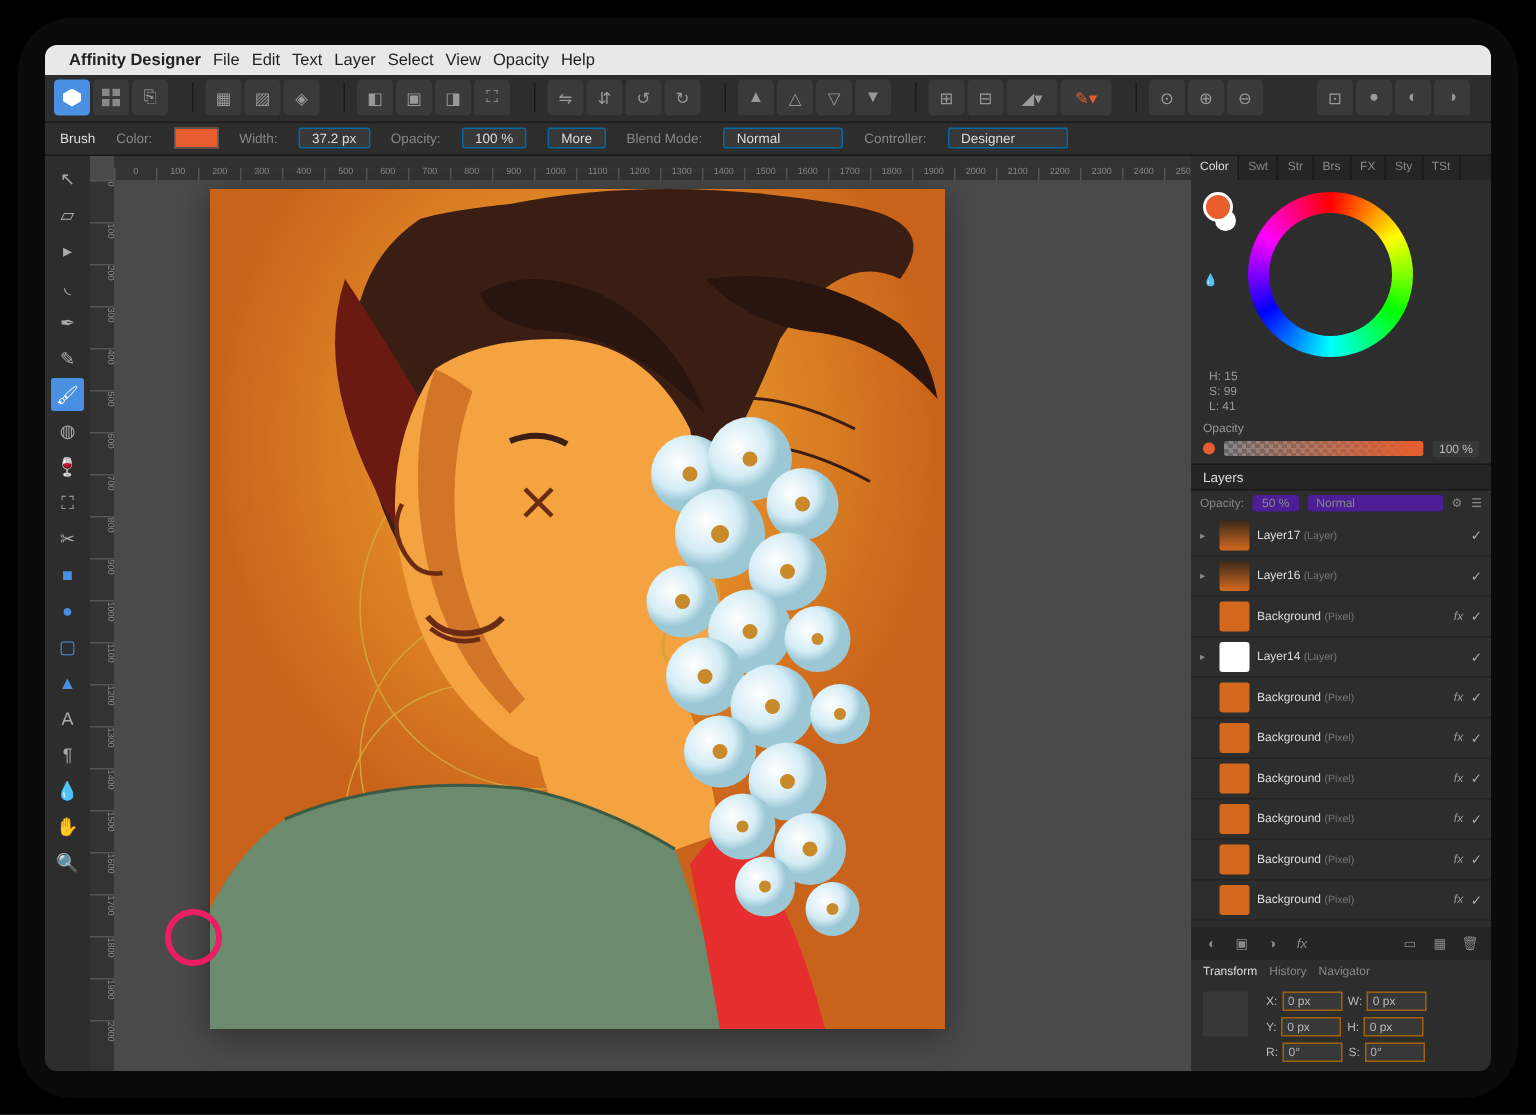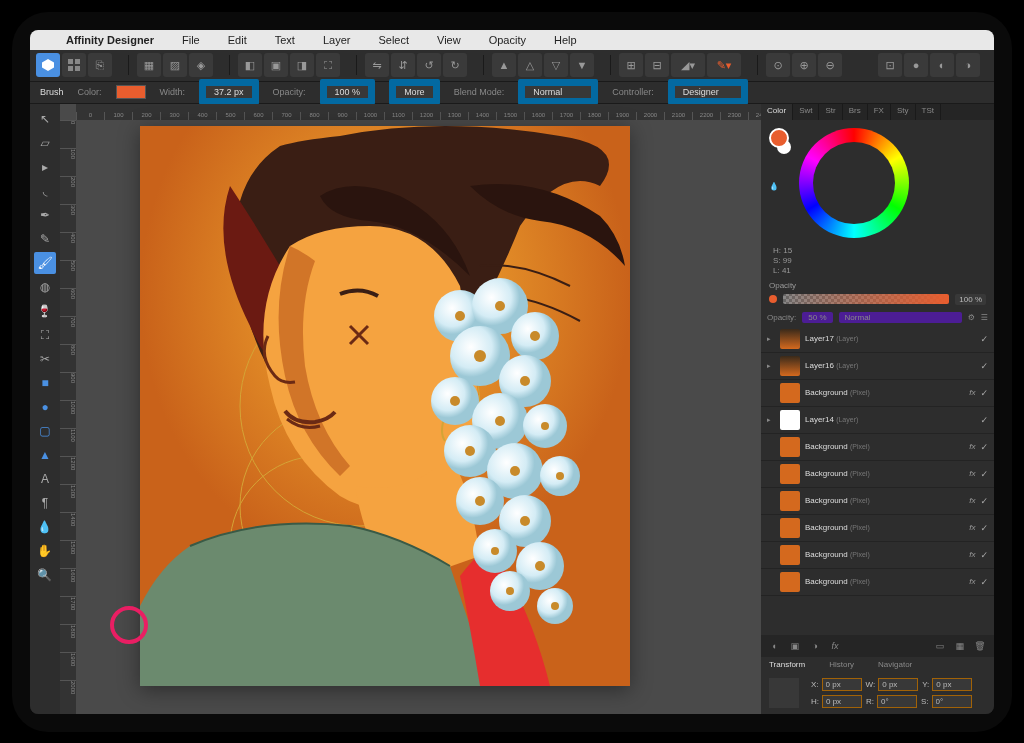--- a/index.html
+++ b/index.html
@@ -1,50 +1,50 @@
 <!DOCTYPE html>
 <html><head>
 <meta charset="utf-8">
 <style>
 *{margin:0;padding:0;box-sizing:border-box;font-family:-apple-system,BlinkMacSystemFont,"Segoe UI",sans-serif;user-select:none}
 body{background:#000;display:flex;align-items:center;justify-content:center;height:743px;width:1024px;overflow:hidden}
 .tablet{width:1000px;height:720px;background:#0a0a0a;border-radius:36px;padding:18px;box-shadow:0 8px 40px rgba(0,0,0,.5)}
 .screen{width:100%;height:100%;background:#1a1a1a;border-radius:8px;overflow:hidden;display:flex;flex-direction:column}
-.menubar{height:20px;background:#e8e8e8;display:flex;align-items:center;padding:0 8px;gap:28px;font-size:11px;color:#222}
+.menubar{height:20px;background:#e8e8e8;display:flex;align-items:center;padding:0 8px;gap:8px;font-size:11px;color:#222}
 .apple{font-size:13px}
 .appname{font-weight:600}
 .menubar span{cursor:default}
 .titlebar{height:20px;background:#3a3a3a;display:flex;align-items:center;padding:0 6px;position:relative}
 .traffic{display:flex;gap:6px}
 .dot{width:10px;height:10px;border-radius:50%}
 .r{background:#ff5f57}.y{background:#febc2e}.g{background:#28c840}
 .title{position:absolute;left:50%;transform:translateX(-50%);color:#e0e0e0;font-size:10px}
 .toolbar{height:32px;background:#2d2d2d;display:flex;align-items:center;padding:0 6px;gap:4px;border-bottom:1px solid #1a1a1a}
 .tgrp{display:flex;gap:2px;margin-right:8px}
 .tbtn{width:24px;height:24px;background:#3a3a3a;border-radius:3px;display:flex;align-items:center;justify-content:center;color:#999;font-size:11px;cursor:pointer}
 .tbtn.active{background:#4a90e2;color:#fff}
 .tbtn.wide{width:34px}
 .sep{width:1px;height:20px;background:#1a1a1a;margin:0 4px}
 .contextbar{height:22px;background:#2d2d2d;display:flex;align-items:center;padding:0 10px;gap:14px;font-size:9px;color:#bbb;border-bottom:1px solid #1a1a1a}
 .cb-label{color:#888}
 .cb-val{color:#ddd}
 .swatch{width:30px;height:14px;background:#e85d2e;border:1px solid #555}
-.cb-sel{background:#383838;border:7px solid #0369a1;padding:1px 8px;border-radius:2px;color:#ddd;font-size:9px}
+.cb-sel{background:#383838;border:1px solid #0369a1;padding:1px 8px;border-radius:2px;color:#ddd;font-size:9px}
 .workspace{flex:1;display:flex;overflow:hidden}
 .tools{width:30px;background:#2d2d2d;display:flex;flex-direction:column;align-items:center;padding:4px 0;gap:2px}
 .tool{width:22px;height:22px;display:flex;align-items:center;justify-content:center;color:#aaa;font-size:12px;cursor:pointer;border-radius:2px}
 .tool.sel{background:#4a90e2;color:#fff}
 .canvas-area{flex:1;background:#4a4a4a;position:relative;overflow:hidden}
 .ruler-h{position:absolute;top:0;left:16px;right:0;height:16px;background:#333;display:flex;align-items:flex-end;overflow:hidden;font-size:6px;color:#888}
 .ruler-h span{flex:none;width:28px;text-align:center;border-left:1px solid #555;height:8px;padding-top:0}
 .ruler-v{position:absolute;top:16px;left:0;bottom:0;width:16px;background:#333;font-size:6px;color:#888;overflow:hidden}
 .ruler-v span{display:block;height:28px;width:16px;border-top:1px solid #555;writing-mode:vertical-rl}
 .canvas{position:absolute;top:22px;left:80px;width:490px;height:560px;background:linear-gradient(135deg,#f5a623,#e8862e,#d4691e);box-shadow:0 4px 20px rgba(0,0,0,.4);overflow:hidden}
 .cursor-ring{position:absolute;bottom:70px;left:50px;width:38px;height:38px;border:4px solid #e91e63;border-radius:50%}
-.panels{width:233px;background:#2d2d2d;display:flex;flex-direction:column;font-size:9px;color:#bbb;overflow:hidden}
+.panels{width:200px;background:#2d2d2d;display:flex;flex-direction:column;font-size:9px;color:#bbb;overflow:hidden}
 .ptabs{height:16px;display:flex;background:#252525;font-size:8px}
 .ptab{padding:2px 6px;color:#888;cursor:pointer;border-right:1px solid #1a1a1a}
 .ptab.active{background:#2d2d2d;color:#ddd}
 .color-panel{padding:8px;display:flex;gap:8px}
 .swatches{display:flex;flex-direction:column;gap:4px}
 .sw{width:20px;height:20px;border-radius:50%}
 .sw.main{background:#e85d2e;border:2px solid #fff;position:relative}
 .sw.sec{background:#fff;width:14px;height:14px;margin-left:8px;margin-top:-12px}
 .wheel{width:110px;height:110px;border-radius:50%;background:conic-gradient(red,yellow,lime,cyan,blue,magenta,red);position:relative}
 .wheel::after{content:"";position:absolute;inset:14px;border-radius:50%;background:#2d2d2d}
@@ -62,21 +62,21 @@
 .layer .thumb{width:20px;height:20px;background:#d4691e;border-radius:2px;flex:none}
 .layer .thumb.port{background:linear-gradient(#3a2a1a,#d4691e)}
 .layer .thumb.white{background:#fff}
 .layer .lname{flex:1;font-size:8px;color:#ddd}
 .layer .ltype{font-size:7px;color:#777}
 .layer .fx{font-size:8px;font-style:italic;color:#999}
 .layer .chk{font-size:9px;color:#aaa}
 .layer-tools{display:flex;gap:4px;padding:3px 6px;background:#252525;justify-content:flex-end}
 .layer-tools .lt{width:16px;height:16px;display:flex;align-items:center;justify-content:center;color:#888;font-size:9px;cursor:pointer}
 .transform{padding:6px 8px;display:flex;flex-wrap:wrap;gap:6px;font-size:8px}
-.tf-tabs{display:flex;gap:24px;padding:3px 8px;font-size:8px;color:#888}
+.tf-tabs{display:flex;gap:8px;padding:3px 8px;font-size:8px;color:#888}
 .tf-tabs .active{color:#ddd}
 .tf-field{display:flex;align-items:center;gap:3px}
 .tf-field input{width:40px;background:#383838;border:1px solid #a16207;color:#bbb;font-size:8px;padding:1px 3px}
 .anchor{width:30px;height:30px;background:#383838;margin-right:6px}
 svg{display:block}
 </style>
 </head>
 <body>
 
 <div class="tablet">
@@ -369,20 +369,21 @@
       <div>S: 99</div>
       <div>L: 41</div>
     </div>
     <div style="padding:0 8px;font-size:8px;color:#999">Opacity</div>
     <div class="opacity-row">
       <div style="width:8px;height:8px;background:#e85d2e;border-radius:50%"></div>
       <div class="op-bar"></div>
       <div class="op-val">100 %</div>
     </div>
 
+    <div class="section-head">Layers</div>
     <div class="layer-opts">
       <span>Opacity:</span>
       <span class="sel">50 %</span>
       <span class="sel" style="flex:1">Normal</span>
       <span>⚙</span>
       <span>☰</span>
     </div>
     <div class="layer-list" id="layer-list">
             <div class="layer">
               <span class="arrow">▸</span>

